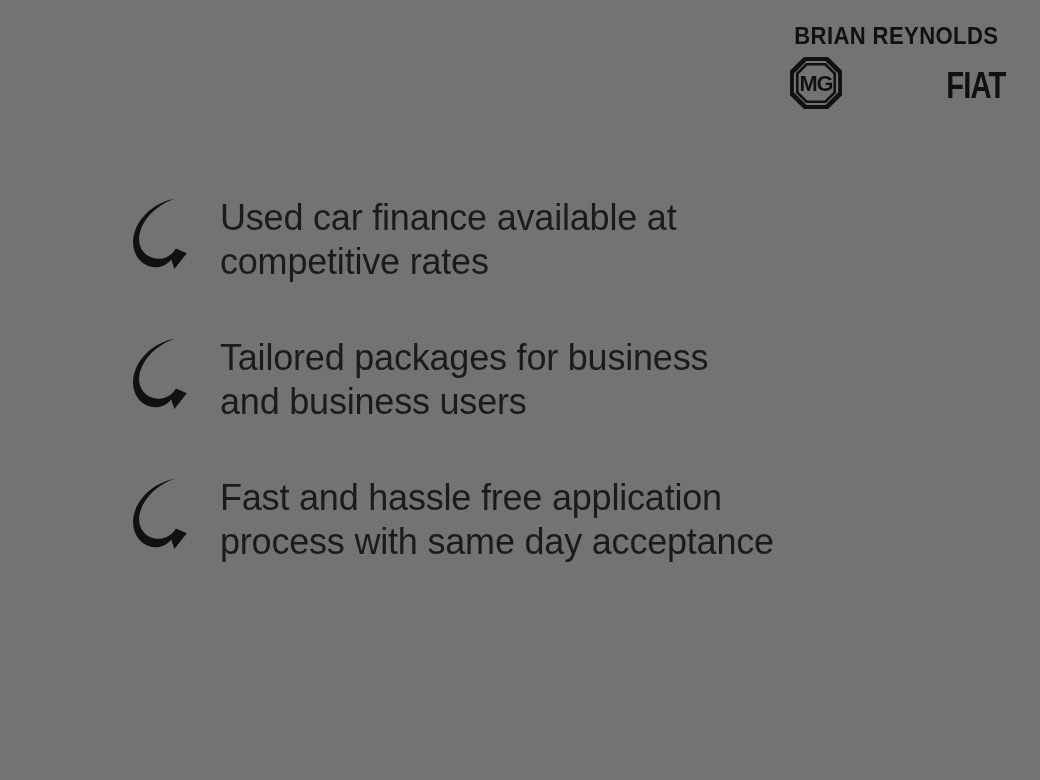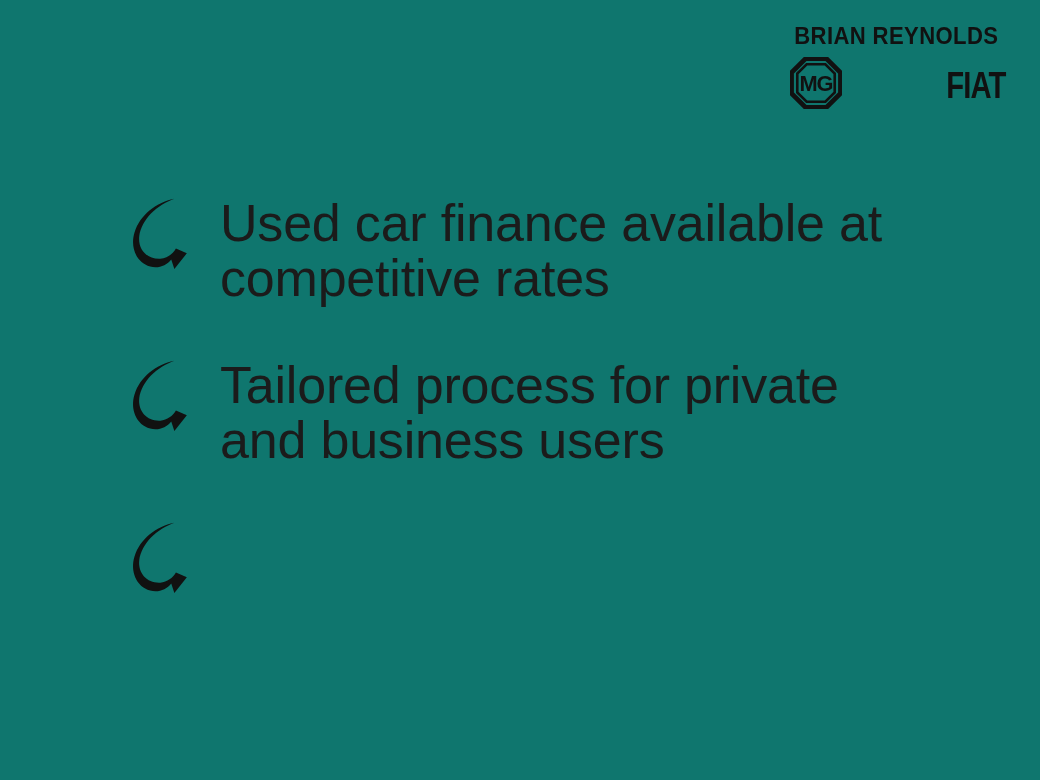--- a/index.html
+++ b/index.html
@@ -8,21 +8,21 @@
     width: 1040px;
     height: 780px;
     background: #ffffff;
     font-family: "Liberation Sans", sans-serif;
   }
 
   .slide {
     position: relative;
     width: 1040px;
     height: 780px;
-    background: #0f766e;
+    background: #737373;
     overflow: hidden;
   }
 
   
   .brand-block {
     position: absolute;
     top: 24px;
     right: 36px;
     width: 216px;
     display: flex;
@@ -105,22 +105,22 @@
     width: 78px;
     height: 78px;
     margin-top: 4px;
     margin-right: 16px;
   }
   .bullet-icon svg { display: block; width: 100%; height: 100%; }
 
   .bullet-text {
     font-family: "Liberation Sans", sans-serif;
     font-weight: 400;
-    font-size: 52px;
-    line-height: 55px;
+    font-size: 36px;
+    line-height: 44px;
     color: #1b1b1b;
     letter-spacing: -0.2px;
     padding-top: 6px;
     white-space: pre-line;
   }
 </style>
 </head>
 <body>
 
 <div class="slide">
@@ -178,35 +178,37 @@
                    C 15 72, 28 84, 44 83
                    C 53 82, 60 77, 64 70
                    L 78 76
                    L 62 96
                    L 58 84
                    C 52 92, 41 96, 31 93
                    C 13 88, 5 68, 11 49
                    C 18 27, 38 11, 62 6 Z" fill="#111111"></path>
         </svg>
       </span>
-      <span class="bullet-text">Tailored process for private
+      <span class="bullet-text">Tailored packages for business
 and business users</span>
     </div>
 
     <div class="bullet-item">
       <span class="bullet-icon">
         <svg viewBox="0 0 100 100" aria-hidden="true">
           <path d="M62 6
                    C 40 14, 20 32, 17 54
                    C 15 72, 28 84, 44 83
                    C 53 82, 60 77, 64 70
                    L 78 76
                    L 62 96
                    L 58 84
                    C 52 92, 41 96, 31 93
                    C 13 88, 5 68, 11 49
                    C 18 27, 38 11, 62 6 Z" fill="#111111"></path>
         </svg>
       </span>
+      <span class="bullet-text">Fast and hassle free application
+process with same day acceptance</span>
     </div>
 
   </div>
 </div>
 
 </body></html>

